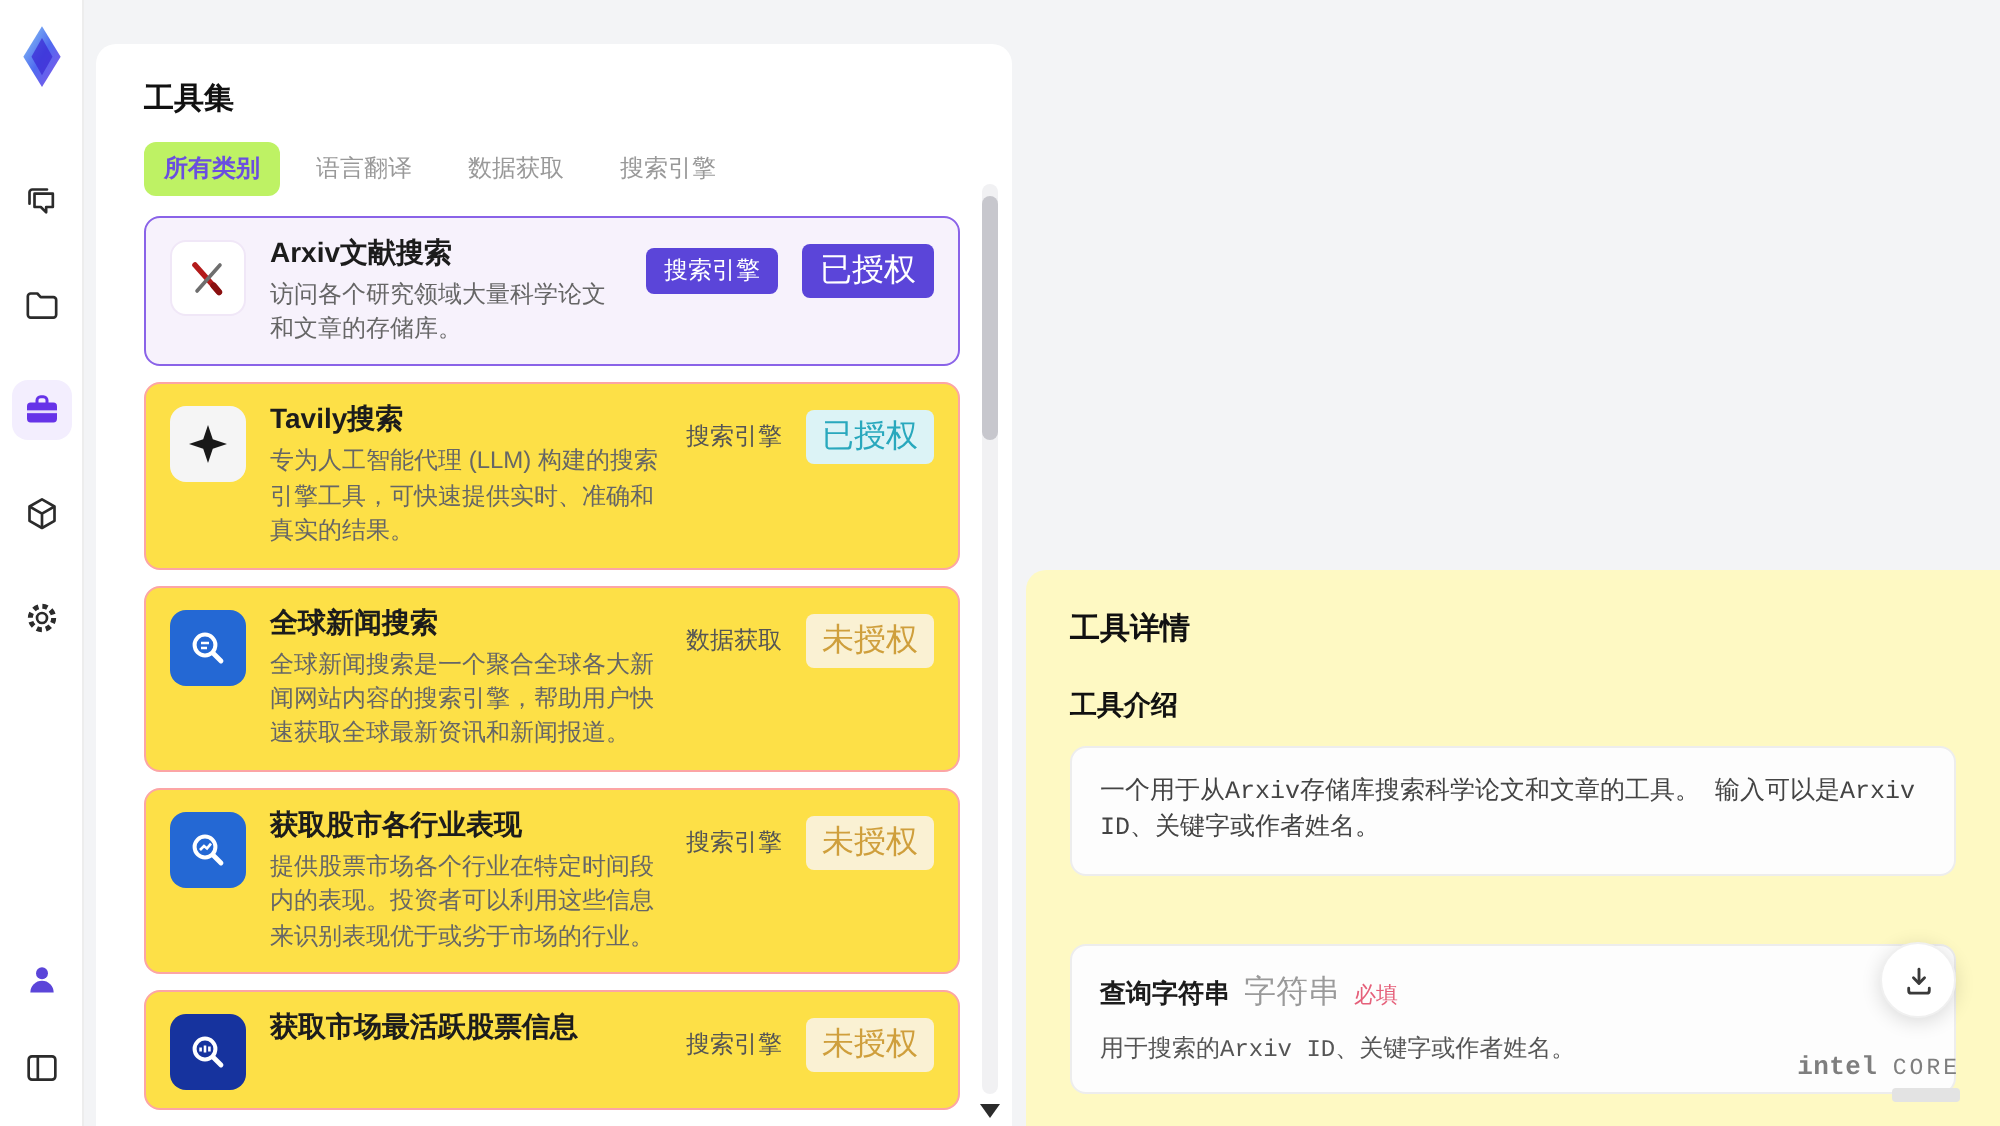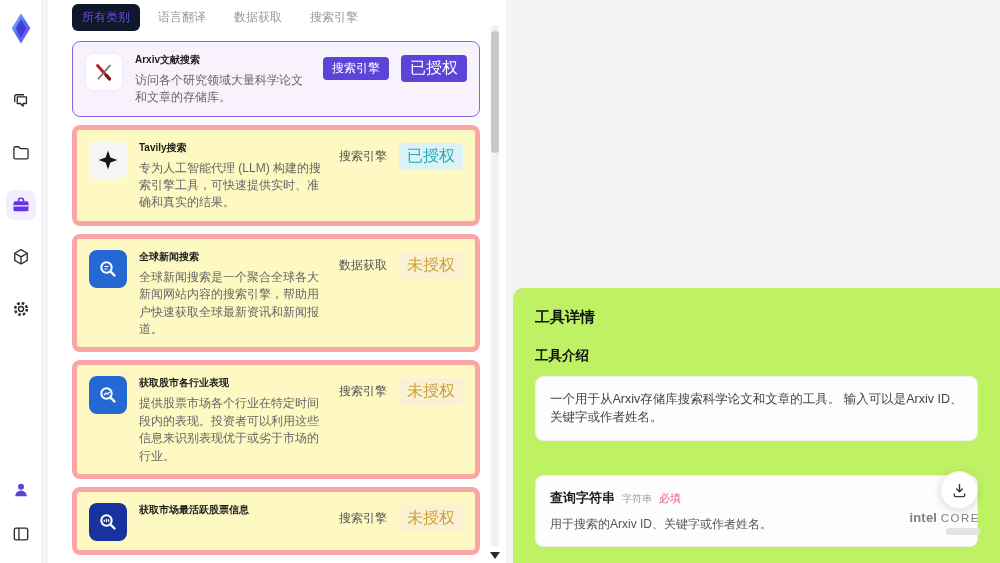--- a/index.html
+++ b/index.html
@@ -20,68 +20,68 @@
 
   
   .main { flex:1; display:flex; gap:7px; padding:6px 0 0 6px; min-width:0;align-items:flex-end; }
 
   
   .list-panel { width:458px; flex:none; background:#fff; border-radius:10px 10px 0 0;
                 padding:14px 26px 0 24px; position:relative; overflow:hidden; }
   .list-title { font-size:15px; font-weight:700; margin:4px 0 12px; color:#111; }
   .tabs { display:flex; gap:8px; margin-bottom:10px; align-items:center; }
   .tab { font-size:12px; color:#999; padding:5px 10px; border-radius:6px; cursor:pointer; white-space:nowrap; }
-  .tab.active { color:#6a4ee0; background:#0f172a; font-weight:400; }
+  .tab.active { color:#6a4ee0; background:#bef264; font-weight:700; }
 
   .tool-list { width:100%; }
-  .tool-card { display:flex; gap:12px; padding:9px 12px; border:5px solid #fca5a5; border-radius:8px;
-               margin-bottom:8px; background:#fef9c3; cursor:pointer; align-items:flex-start; }
+  .tool-card { display:flex; gap:12px; padding:9px 12px; border:1px solid #fca5a5; border-radius:8px;
+               margin-bottom:8px; background:#fde047; cursor:pointer; align-items:flex-start; }
   .tool-card.selected { background:#f7f2fc; border:1.4px solid #8a63e8; }
   .tool-icon { width:38px; height:38px; border-radius:8px; flex:none;
                display:flex; align-items:center; justify-content:center; margin-top:2px; }
   .tool-icon svg { width:24px; height:24px; }
   .tool-main { flex:1; min-width:0; max-width:258px; }
-  .tool-name { font-size:10px; font-weight:700; color:#1c1c1c; margin-bottom:4px; line-height:17px; }
+  .tool-name { font-size:14px; font-weight:700; color:#1c1c1c; margin-bottom:4px; line-height:17px; }
   .tool-desc { font-size:12px; color:#666; line-height:1.45; }
   .tool-badges { flex:none; display:flex; gap:12px; align-items:center; margin-left:auto; padding-top:4px; }
   .badge-cat { font-size:12px; color:#555; white-space:nowrap; }
   .badge-auth { font-size:16px; border-radius:4px; padding:3px 8px; white-space:nowrap; }
   .badge-auth.auth-yes { background:#dcf3f6; color:#29a8bd; }
   .badge-auth.auth-no  { background:#faf1d3; color:#cf9f3c; }
   .tool-card.selected .badge-cat,
   .tool-card.selected .badge-auth { background:#5b45d9; color:#fff; border-radius:4px; padding:3px 9px; }
 
   
   .scrollbar { position:absolute; top:70px; bottom:16px; right:7px; width:8px;
                background:#f1f1f3; border-radius:4px; }
   .scroll-thumb { position:absolute; top:6px; left:0; width:8px; height:122px;
                   background:#c7c7cd; border-radius:4px; cursor:pointer; }
   .scroll-down { position:absolute; right:6px; bottom:4px; width:0; height:0;
                  border-left:5px solid transparent; border-right:5px solid transparent;
                  border-top:7px solid #2b2b2b; cursor:pointer; }
 
   
-  .detail-panel { flex:1; background:#bef264; border-radius:10px 0 0 0; padding:16px 22px; position:relative; min-width:0; }
+  .detail-panel { flex:1; background:#fef9c3; border-radius:10px 0 0 0; padding:16px 22px; position:relative; min-width:0;font-family:Liberation Mono, monospace; }
   .detail-title { font-size:15px; font-weight:700; margin:4px 0 20px; color:#111; }
   .section-heading { font-size:13.5px; font-weight:700; color:#111; margin:0 0 11px; }
   .info-box { border:1px solid #ededed; border-radius:8px; background:#fdfdfd;
               padding:13px 14px; font-size:12.5px; color:#444; line-height:1.5; margin-bottom:34px; }
   .param-box { border:1px solid #ededed; border-radius:8px; background:#fdfdfd; padding:13px 14px; }
   .param-head { display:flex; align-items:baseline; gap:7px; margin-bottom:9px; }
   .param-name { font-size:13px; font-weight:700; color:#1c1c1c; }
-  .param-type { font-size:10px; color:#9a9a9a; }
+  .param-type { font-size:16px; color:#9a9a9a; }
   .param-required { font-size:11px; color:#e5607a; }
   .param-desc { font-size:12px; color:#555; }
 
   
   .fab { position:absolute; right:22px; bottom:54px; width:38px; height:38px; border-radius:50%;
          background:#fff; box-shadow:0 2px 10px rgba(0,0,0,.14); display:flex; align-items:center;
          justify-content:center; cursor:pointer; border:1px solid #f0f0f0; }
   .fab svg { width:19px; height:19px; }
-  .brand { position:absolute; right:20px; bottom:28px; text-align:right; color:#7e7e7e; }
+  .brand { position:absolute; right:20px; bottom:12px; text-align:right; color:#7e7e7e; }
   .brand-text { font-size:13px; }
   .brand-text b { font-weight:700; letter-spacing:.2px; }
   .brand-text span { letter-spacing:1.5px; font-size:11.5px; }
   .brand-bar { width:34px; height:7px; background:#e3e3e3; border-radius:2px; margin:3px 0 0 auto; }
 </style>
 </head>
 <body>
 
 <div class="app">
 

